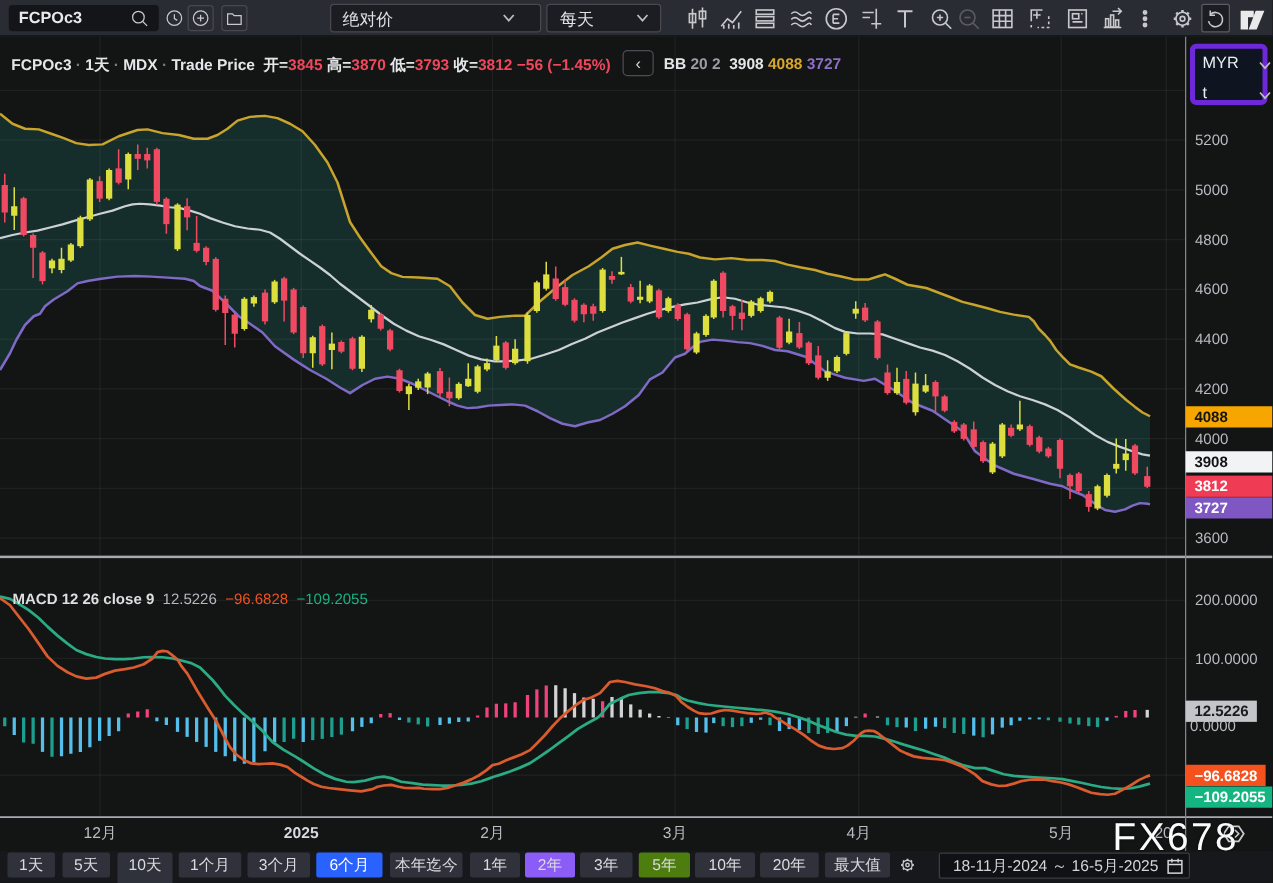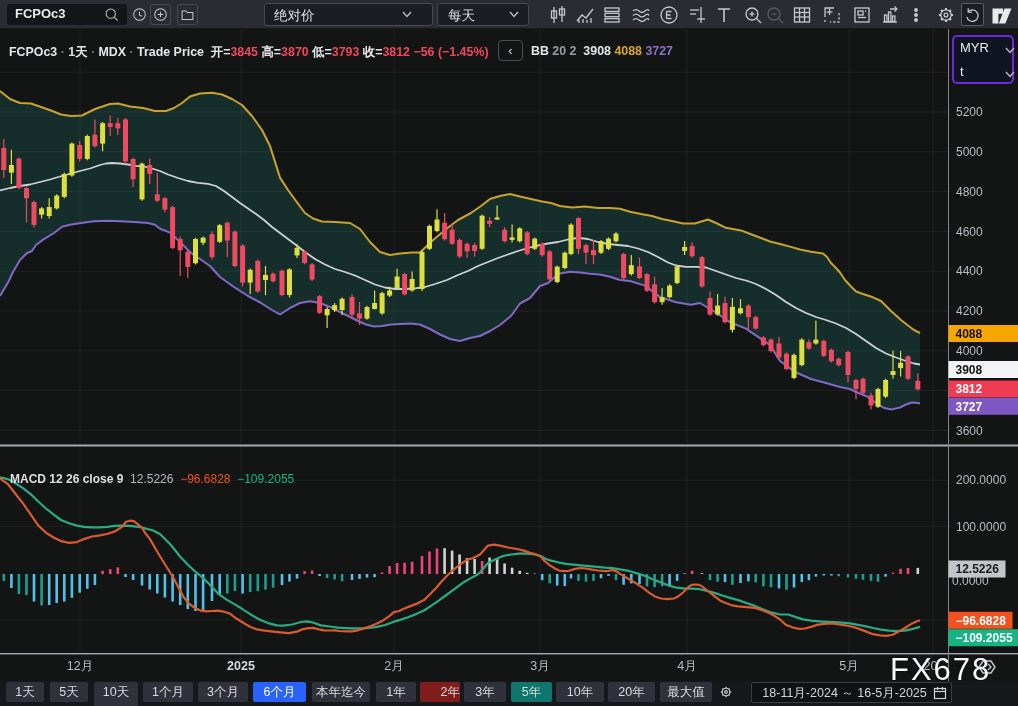--- a/index.html
+++ b/index.html
@@ -607,21 +607,21 @@
           <path d="M1.5 4.5 h10.5 v5.2 h-4.6 v9.8 h-5.9 z"></path>
           <path d="M13.5 4.5 h7 l-6.2 15 h-6.4 z"></path>
         </g>
       </svg>
     </div>
   </div>
 <div style="position:absolute;left:9px;top:44px;font:600 12.4px 'Liberation Sans',sans-serif;color:#e4e6e9;white-space:nowrap">FCPOc3 <span style="color:#787b86">·</span> 1天 <span style="color:#787b86">·</span> MDX <span style="color:#787b86">·</span> Trade Price&nbsp;&nbsp;开=<span style="color:#f0475c">3845</span> 高=<span style="color:#f0475c">3870</span> 低=<span style="color:#f0475c">3793</span> 收=<span style="color:#f0475c">3812</span> <span style="color:#f0475c">−56 (−1.45%)</span></div>
 <div style="position:absolute;left:498px;top:40px;width:25px;height:21px;border:1px solid #4a4d54;border-radius:4px;color:#d5d7da;font:13px 'Liberation Sans',sans-serif;text-align:center;line-height:20px">‹</div>
 <div style="position:absolute;left:531px;top:44px;font:600 12.4px 'Liberation Sans',sans-serif;color:#e4e6e9;white-space:nowrap">BB <span style="color:#9a9da3;font-weight:700">20 2</span>&nbsp; 3908 <span style="color:#d8a72e">4088</span> <span style="color:#8d6fc9">3727</span></div>
 <div style="position:absolute;left:10px;top:472px;font:600 12px 'Liberation Sans',sans-serif;color:#dddfe2;white-space:nowrap">MACD <span>12 26 close 9</span>&nbsp;&nbsp;<span style="color:#b6b9c0;font-weight:400">12.5226</span>&nbsp;&nbsp;<span style="color:#f4511e;font-weight:400">−96.6828</span>&nbsp;&nbsp;<span style="color:#16b583;font-weight:400">−109.2055</span></div>
-<div style="position:absolute;left:952px;top:35px;width:62px;height:49px;background:#0e1420;border:2px solid #6d28d9;border-radius:5px">
+<div style="position:absolute;left:952px;top:35px;width:62px;height:49px;background:#0e1420;border:4px solid #6d28d9;border-radius:5px">
     <div style="position:absolute;left:6px;top:3px;font:13px 'Liberation Sans',sans-serif;color:#eceef0">MYR</div>
     <div style="position:absolute;left:50px;top:1px">
       <svg width="12" height="12" viewBox="0 0 12 12" style="position:absolute;top:6px" xmlns="http://www.w3.org/2000/svg">
         <polyline points="2,4 6,8.5 10,4" fill="none" stroke="#b9bcc2" stroke-width="1.4"></polyline>
       </svg>
     </div>
     <div style="position:absolute;left:6px;top:27px;font:13px 'Liberation Sans',sans-serif;color:#eceef0">t</div>
     <div style="position:absolute;left:50px;top:25px">
       <svg width="12" height="12" viewBox="0 0 12 12" style="position:absolute;top:6px" xmlns="http://www.w3.org/2000/svg">
         <polyline points="2,4 6,8.5 10,4" fill="none" stroke="#b9bcc2" stroke-width="1.4"></polyline>
@@ -635,23 +635,23 @@
   </svg>
 <div style="position:absolute;left:0;top:681px;width:1018px;height:25px;background:#17181c">
     <div style="position:absolute;left:6px;top:1px;width:38px;height:20px;background:#2f323a;border-radius:2px;color:#dadbde;font:12.5px 'Liberation Sans',sans-serif;text-align:center;line-height:20px">1天</div>
     <div style="position:absolute;left:50px;top:1px;width:38px;height:20px;background:#2f323a;border-radius:2px;color:#dadbde;font:12.5px 'Liberation Sans',sans-serif;text-align:center;line-height:20px">5天</div>
     <div style="position:absolute;left:94px;top:1px;width:44px;height:36px;background:#2f323a;border-radius:2px;color:#dadbde;font:12.5px 'Liberation Sans',sans-serif;text-align:center;line-height:20px">10天</div>
     <div style="position:absolute;left:143px;top:1px;width:50px;height:20px;background:#2f323a;border-radius:2px;color:#dadbde;font:12.5px 'Liberation Sans',sans-serif;text-align:center;line-height:20px">1个月</div>
     <div style="position:absolute;left:198px;top:1px;width:50px;height:20px;background:#2f323a;border-radius:2px;color:#dadbde;font:12.5px 'Liberation Sans',sans-serif;text-align:center;line-height:20px">3个月</div>
     <div style="position:absolute;left:253px;top:1px;width:53px;height:20px;background:#2962ff;border-radius:2px;color:#ffffff;font:12.5px 'Liberation Sans',sans-serif;text-align:center;line-height:20px">6个月</div>
     <div style="position:absolute;left:312px;top:1px;width:58px;height:20px;background:#2f323a;border-radius:2px;color:#dadbde;font:12.5px 'Liberation Sans',sans-serif;text-align:center;line-height:20px">本年迄今</div>
     <div style="position:absolute;left:376px;top:1px;width:40px;height:20px;background:#2f323a;border-radius:2px;color:#dadbde;font:12.5px 'Liberation Sans',sans-serif;text-align:center;line-height:20px">1年</div>
-    <div style="position:absolute;left:420px;top:1px;width:40px;height:20px;background:#7f1d1d;border-radius:2px;color:#dadbde;font:12.5px 'Liberation Sans',sans-serif;text-align:right;line-height:20px">2年</div>
+    <div style="position:absolute;left:420px;top:1px;width:40px;height:20px;background:#8b5cf6;border-radius:2px;color:#dadbde;font:12.5px 'Liberation Sans',sans-serif;text-align:center;line-height:20px">2年</div>
     <div style="position:absolute;left:464px;top:1px;width:42px;height:20px;background:#2f323a;border-radius:2px;color:#dadbde;font:12.5px 'Liberation Sans',sans-serif;text-align:center;line-height:20px">3年</div>
-    <div style="position:absolute;left:511px;top:1px;width:41px;height:20px;background:#0f766e;border-radius:2px;color:#dadbde;font:12.5px 'Liberation Sans',sans-serif;text-align:center;line-height:20px">5年</div>
+    <div style="position:absolute;left:511px;top:1px;width:41px;height:20px;background:#4d7c0f;border-radius:2px;color:#dadbde;font:12.5px 'Liberation Sans',sans-serif;text-align:center;line-height:20px">5年</div>
     <div style="position:absolute;left:556px;top:1px;width:48px;height:20px;background:#2f323a;border-radius:2px;color:#dadbde;font:12.5px 'Liberation Sans',sans-serif;text-align:center;line-height:20px">10年</div>
     <div style="position:absolute;left:608px;top:1px;width:47px;height:20px;background:#2f323a;border-radius:2px;color:#dadbde;font:12.5px 'Liberation Sans',sans-serif;text-align:center;line-height:20px">20年</div>
     <div style="position:absolute;left:660px;top:1px;width:52px;height:20px;background:#2f323a;border-radius:2px;color:#dadbde;font:12.5px 'Liberation Sans',sans-serif;text-align:center;line-height:20px">最大值</div>
     <svg width="16" height="16" viewBox="0 0 22 22" fill="none" stroke="#c6c8cc" stroke-width="1.6" style="position:absolute;left:718px;top:3px" xmlns="http://www.w3.org/2000/svg">
       <circle cx="11" cy="11" r="5.2"></circle>
       <circle cx="11" cy="11" r="1.9"></circle>
       <path d="M11 4 v2 M11 16 v2 M4 11 h2 M16 11 h2 M6.05 6.05 l1.4 1.4 M14.55 14.55 l1.4 1.4 M15.95 6.05 l-1.4 1.4 M7.45 14.55 l-1.4 1.4" stroke-width="2"></path>
     </svg>
     <div style="position:absolute;left:751px;top:1px;width:201px;height:21px;background:#101114;border:1px solid #3a3d44;border-radius:2px;color:#d2d4d8;font:12.5px 'Liberation Sans',sans-serif;text-align:center;line-height:20px">18-11月-2024 ～ 16-5月-2025&nbsp;&nbsp;&nbsp;&nbsp;</div>
     <svg width="14" height="14" viewBox="0 0 14 14" fill="none" stroke="#d2d4d8" stroke-width="1.2" style="position:absolute;left:933px;top:5px" xmlns="http://www.w3.org/2000/svg">

